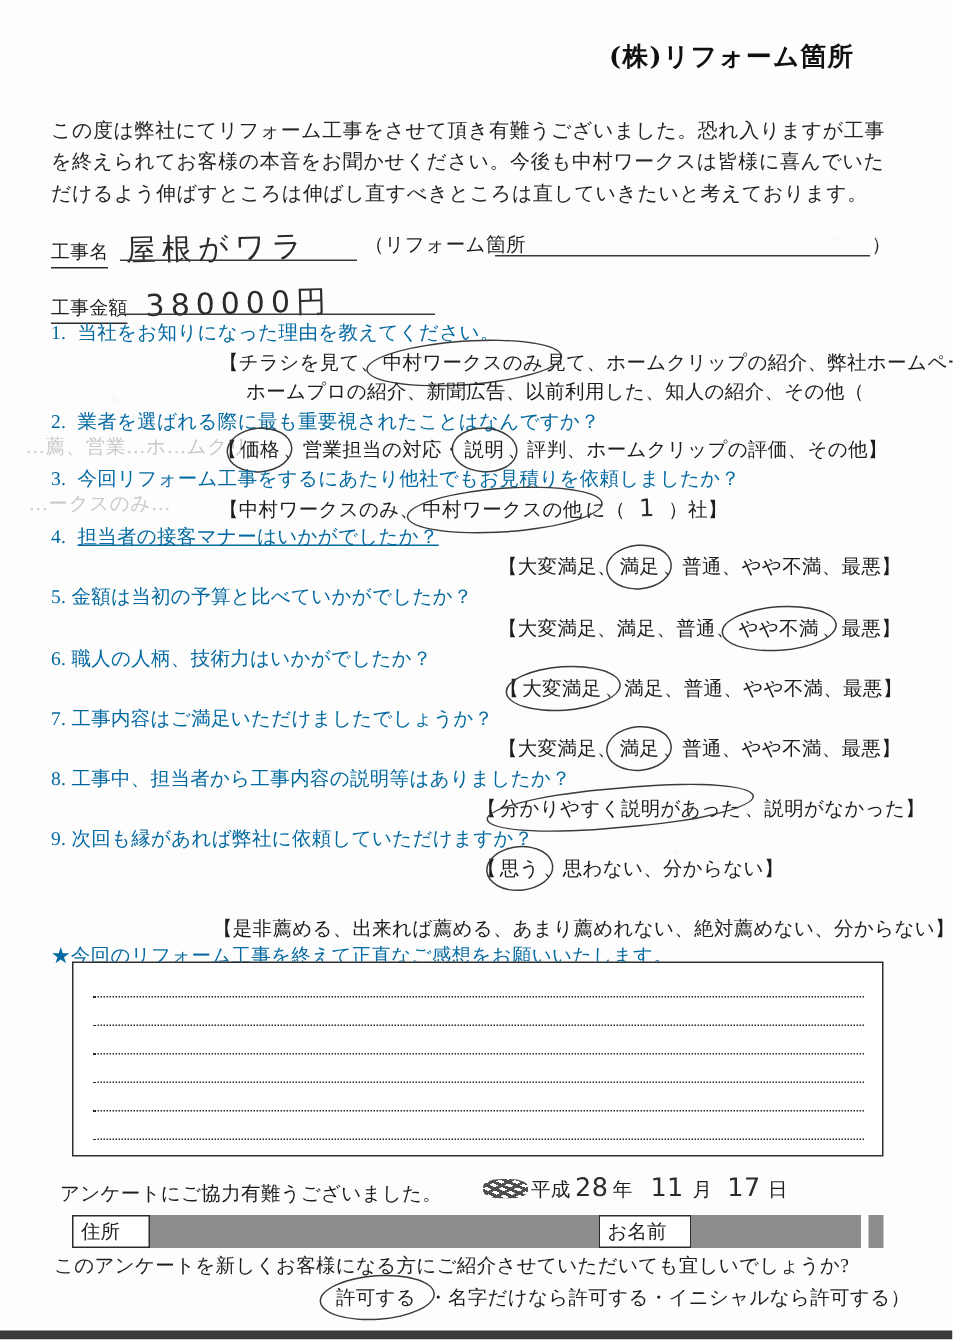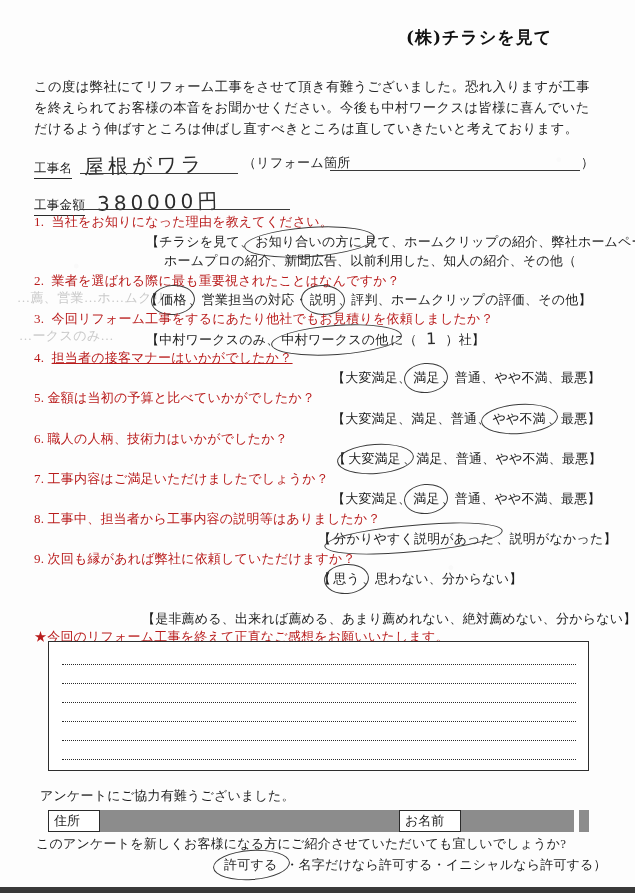--- a/index.html
+++ b/index.html
@@ -55,21 +55,21 @@
     position:absolute;border-bottom:1px solid #3a3a3a;
   }
   .hand{
     font-family:"DejaVu Sans","Liberation Sans",sans-serif;
     color:#2b2b2b;
     transform:rotate(-1.6deg);
     display:inline-block;
   }
   .hand-lg{font-size:20px;letter-spacing:4px;}
   
-  .q{position:absolute;font-size:13px;letter-spacing:.2px;color:#b91c1c;white-space:nowrap;}
+  .q{position:absolute;font-size:13px;letter-spacing:.2px;color:#0369a1;white-space:nowrap;}
   .opts{position:absolute;font-size:13px;letter-spacing:.2px;color:#1d1d1d;white-space:nowrap;}
   
   .circled{position:relative;display:inline-block;padding:0 2px;}
   .circled::after{
     content:"";position:absolute;
     left:-7px;right:-7px;top:-6px;bottom:-6px;
     border:1.6px solid #3a3a3a;
     border-radius:50%/50%;
     transform:rotate(-5deg);
     pointer-events:none;
@@ -112,21 +112,21 @@
   }
   .redact{position:absolute;top:0;height:22px;background:#8c8c8c;}
 </style>
 </head>
 <body>
 
 <div id="page">
   <div class="scan-noise"></div>
 
   <div id="header">
-    <div class="company">(株)チラシを見て</div>
+    <div class="company">(株)リフォーム箇所</div>
   </div>
 
   <div id="intro">この度は弊社にてリフォーム工事をさせて頂き有難うございました。恐れ入りますが工事を終えられてお客様の本音をお聞かせください。今後も中村ワークスは皆様に喜んでいただけるよう伸ばすところは伸ばし直すべきところは直していきたいと考えております。</div>
 
   <div class="field-row" style="left:34px;top:152px;">
     <span class="field-label">工事名</span>
     <span class="hand hand-lg" style="margin-left:8px;">屋根がワラ</span>
   </div>
   <div class="underline" style="left:80px;top:173px;width:158px;"></div>
   <div class="field-row" style="left:243px;top:154px;">
@@ -141,21 +141,21 @@
     <span class="field-label">工事金額</span>
     <span class="hand hand-lg" style="margin-left:8px;">380000円</span>
   </div>
   <div class="underline" style="left:80px;top:209px;width:210px;"></div>
 
   <div class="q" style="left:34px;top:213px;">
     <span>1.</span>
     <span style="margin-left:4px;">当社をお知りになった理由を教えてください。</span>
   </div>
   <div class="opts" style="left:146px;top:233px;">
-    <span>【チラシを見て、</span><span class="circled wide">お知り合いの方に</span><span>見て、ホームクリップの紹介、弊社ホームページ</span>
+    <span>【チラシを見て、</span><span class="circled wide">中村ワークスのみ</span><span>見て、ホームクリップの紹介、弊社ホームページ</span>
   </div>
   <div class="opts" style="left:164px;top:252px;">ホームプロの紹介、新聞広告、以前利用した、知人の紹介、その他（　　　　　　）】</div>
 
   <div class="ghost" style="left:2px;top:289px;">…薦、営業…ホ…ムクリ…</div>
   <div class="q" style="left:34px;top:272px;">
     <span>2.</span>
     <span style="margin-left:4px;">業者を選ばれる際に最も重要視されたことはなんですか？</span>
   </div>
   <div class="opts" style="left:145px;top:291px;">
     <span>【</span><span class="circled">価格</span><span>、営業担当の対応・</span><span class="circled tilt2">説明</span><span>、評判、ホームクリップの評価、その他】</span>
@@ -225,20 +225,23 @@
     <div class="cline" style="top:22px;"></div>
     <div class="cline" style="top:41px;"></div>
     <div class="cline" style="top:60px;"></div>
     <div class="cline" style="top:79px;"></div>
     <div class="cline" style="top:98px;"></div>
     <div class="cline" style="top:117px;"></div>
   </div>
 
   <div class="foot" style="left:40px;top:787px;">アンケートにご協力有難うございました。</div>
 
+  <div class="foot" style="left:322px;top:782px;">
+    <span class="scribble"></span><span style="margin-left:2px;">平成</span><span class="hand-date" style="margin:0 3px;">28</span><span>年</span><span class="hand-date" style="margin:0 6px 0 12px;">11</span><span>月</span><span class="hand-date" style="margin:0 5px 0 10px;">17</span><span>日</span>
+  </div>
 
   <div id="idrow">
     <div class="idcell" style="left:0;width:52px;">住所</div>
     <div class="redact" style="left:52px;width:299px;"></div>
     <div class="idcell" style="left:351px;width:62px;">お名前</div>
     <div class="redact" style="left:413px;width:113px;"></div>
     <div class="redact" style="left:531px;width:10px;"></div>
   </div>
 
   <div class="foot" style="left:36px;top:835px;">このアンケートを新しくお客様になる方にご紹介させていただいても宜しいでしょうか?</div>

